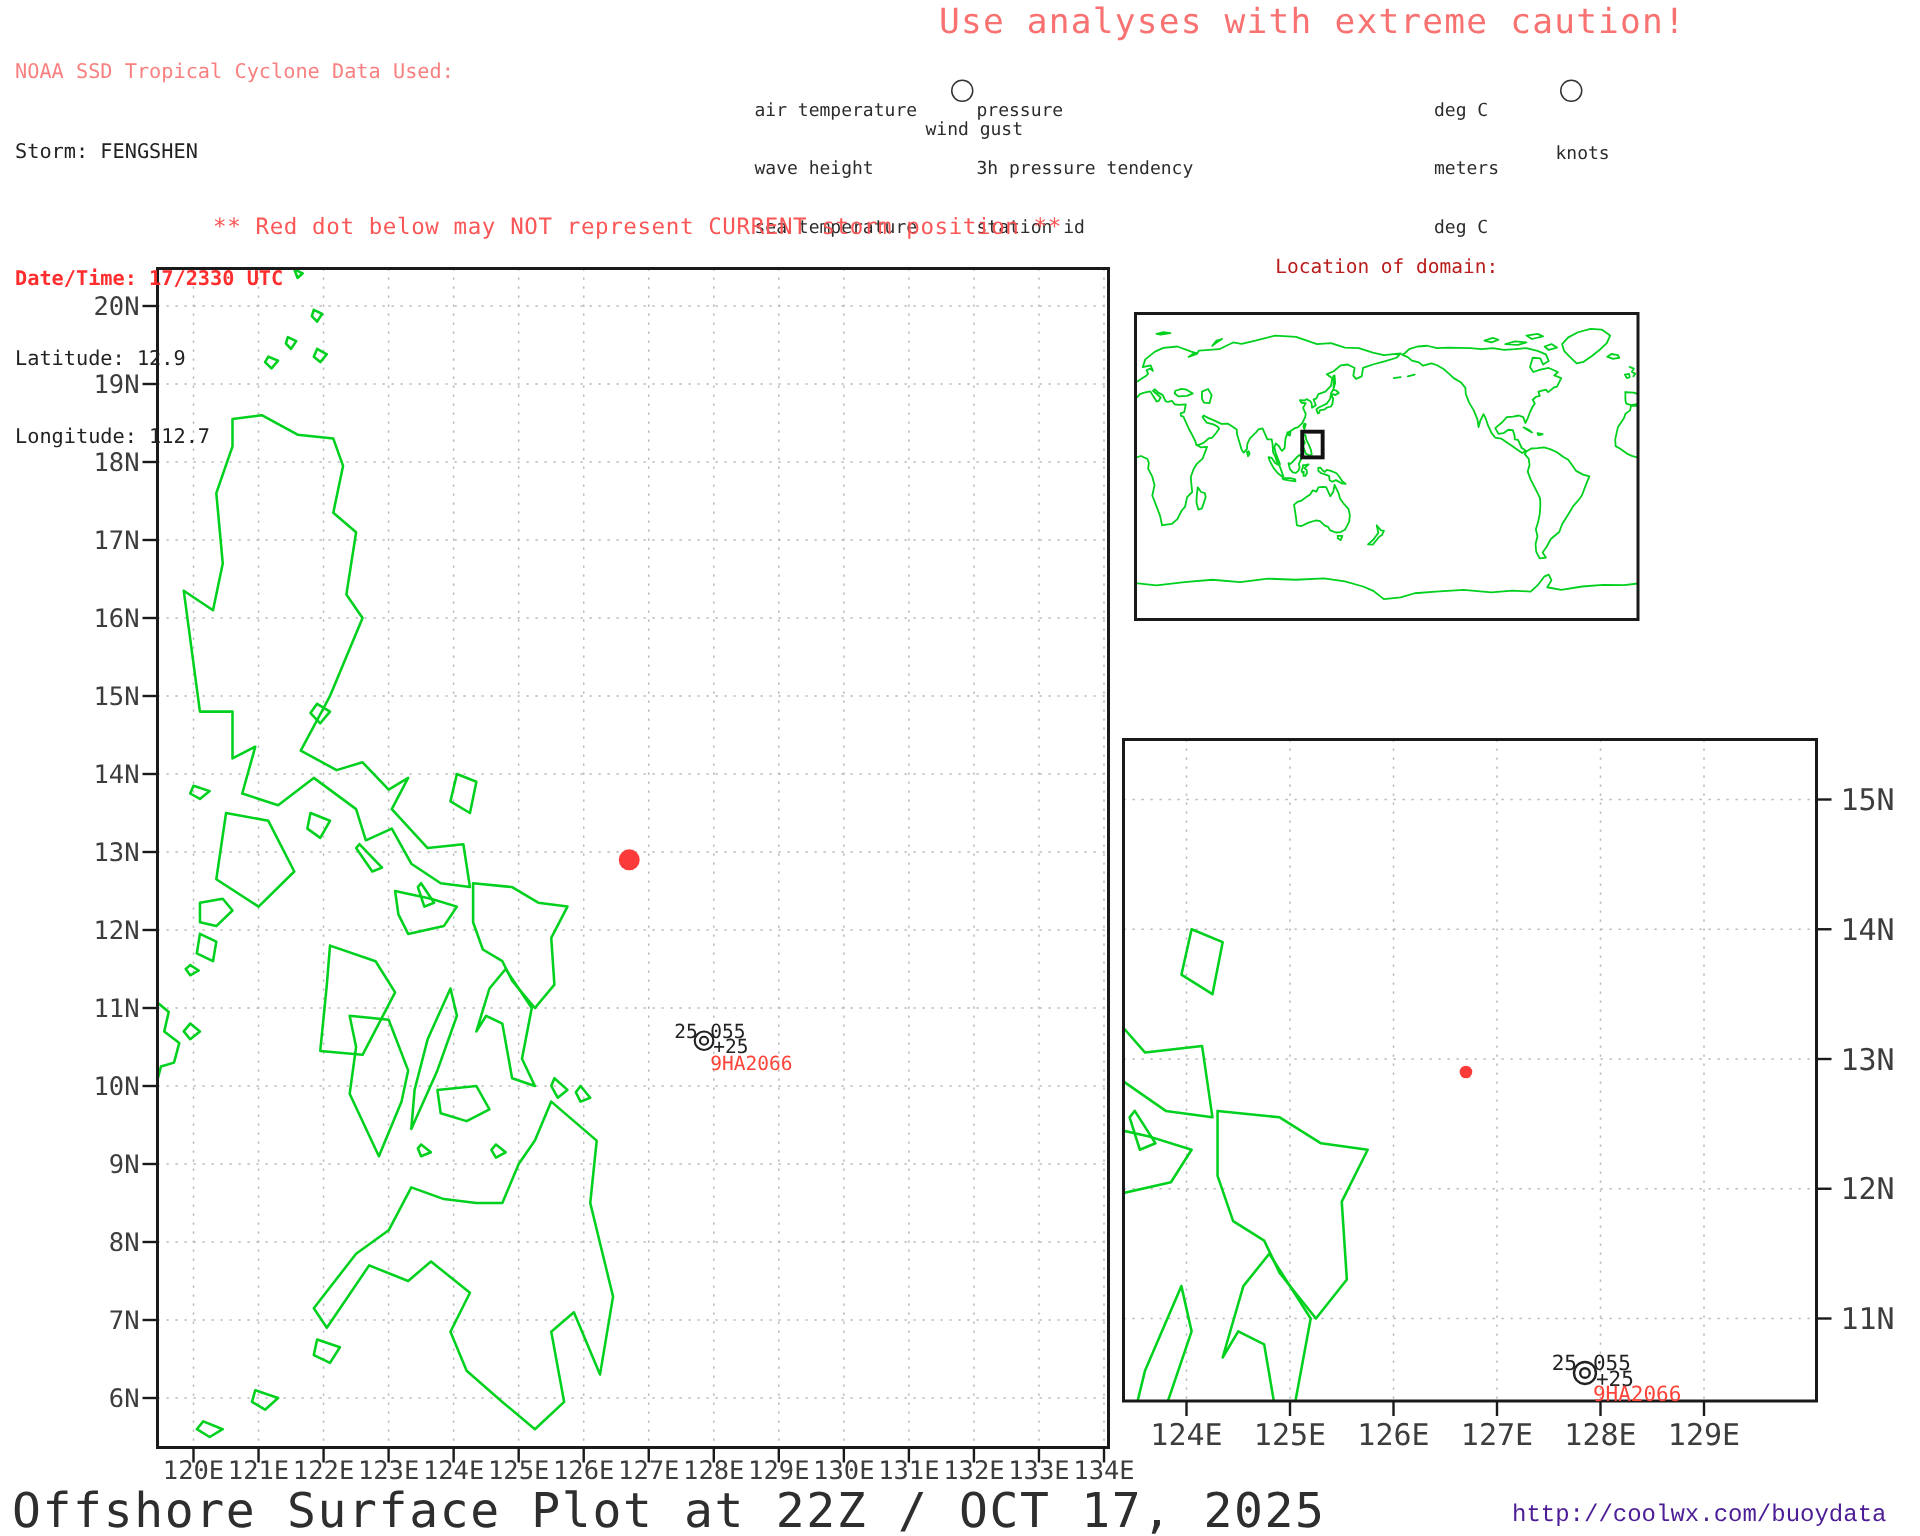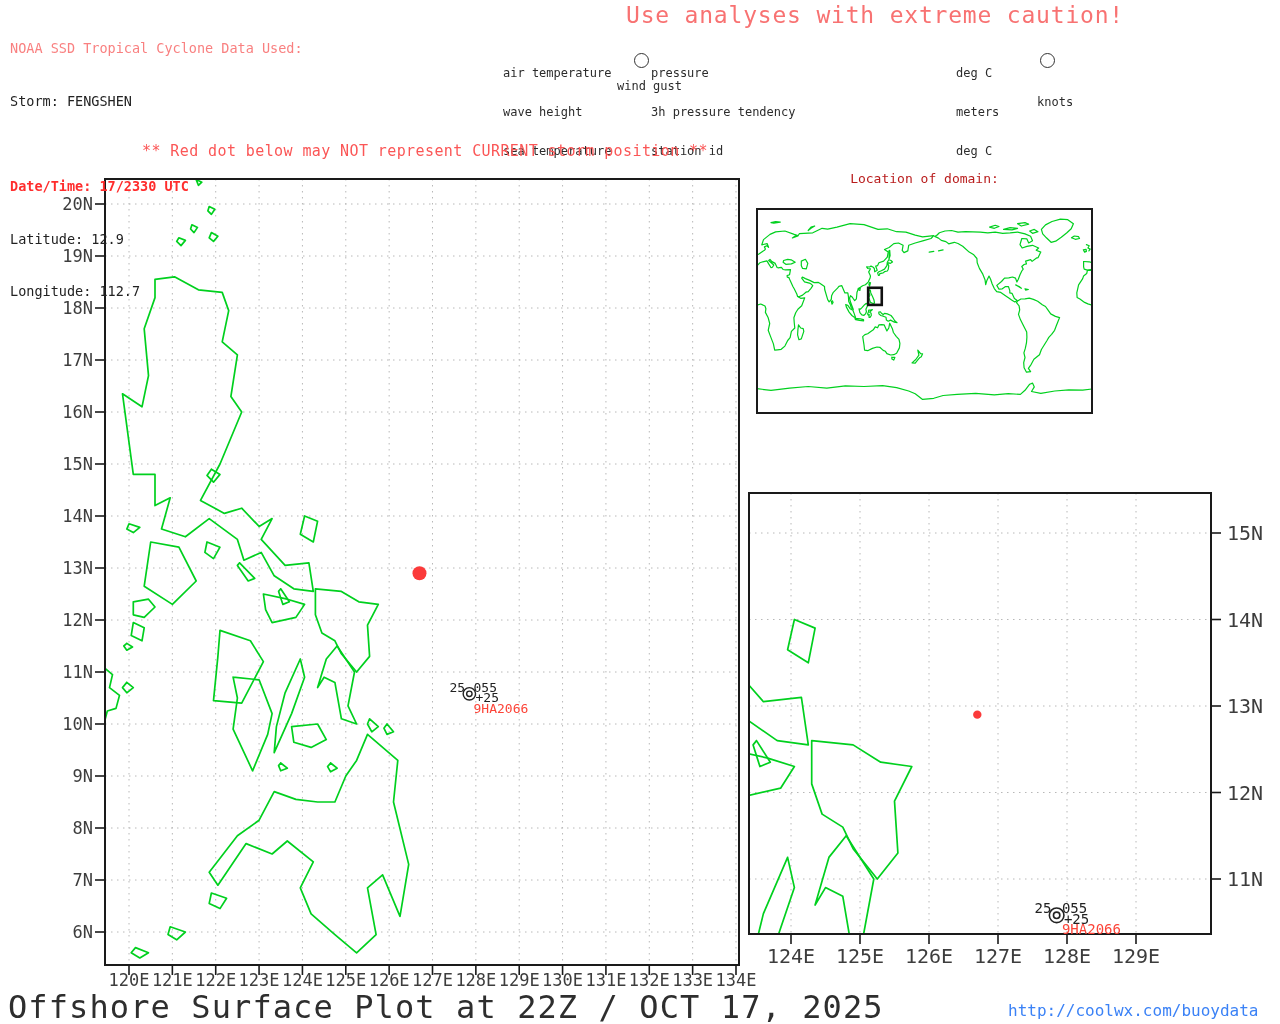--- a/index.html
+++ b/index.html
@@ -10,21 +10,21 @@
   .info{left:10px;top:5px;font-size:13.5px;line-height:17.5px;white-space:pre;}
   .salmon{color:#f98080;}
   .redbold{color:#ff2d2d;font-weight:bold;margin-top:33px;}
   .caution{left:600px;top:2px;width:550px;text-align:center;font-size:23px;letter-spacing:0.8px;color:#f87272;}
   .lgd{font-size:12px;line-height:13px;white-space:pre;color:#2c2c2c;}
   .col-r{}
   .lgd-circle{width:13px;height:13px;border:1.5px solid #333;border-radius:50%;background:#fff;}
   .warning{left:105px;top:142px;width:640px;text-align:center;font-size:15px;letter-spacing:0.4px;color:#fb5656;}
   .inset-title{left:757px;top:171px;width:335px;text-align:center;font-size:13px;color:#b91c1c;}
   .footer-title{left:8px;top:988px;font-size:32px;letter-spacing:1.1px;color:#2e2e2e;white-space:pre;}
-  .footer-url{left:1008px;top:1001px;font-size:16px;color:#3b82f6;white-space:pre;}
+  .footer-url{left:1008px;top:1001px;font-size:16px;color:#4c1d95;white-space:pre;font-family:Liberation Mono, monospace;}
 </style>
 </head>
 <body>
 
 <div class="canvas">
 
   <svg id="plot" width="1280" height="1024">
       <defs>
         <clipPath id="cmain">
           <rect x="105" y="179" width="634" height="786"></rect>

